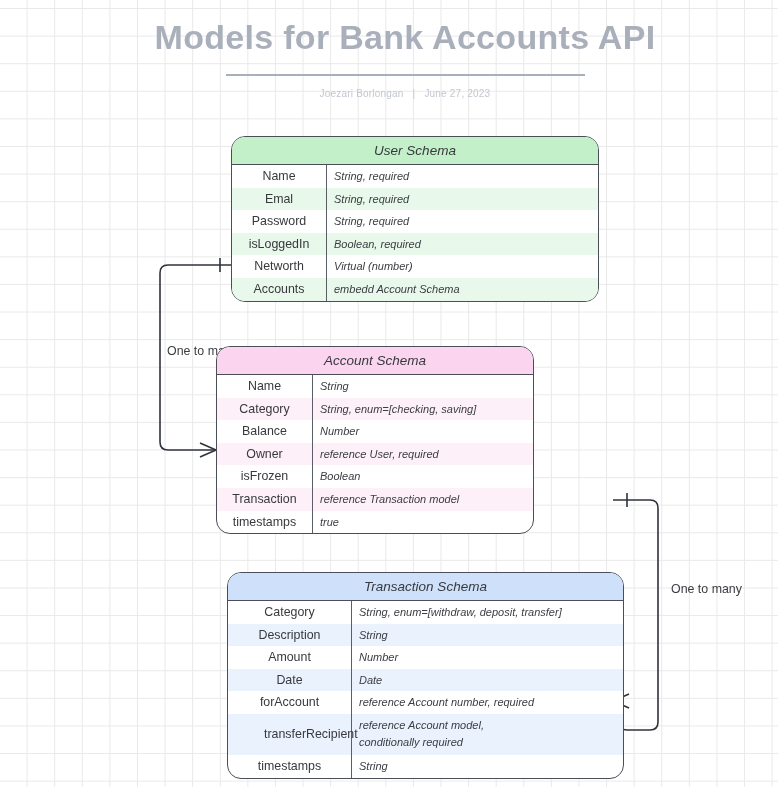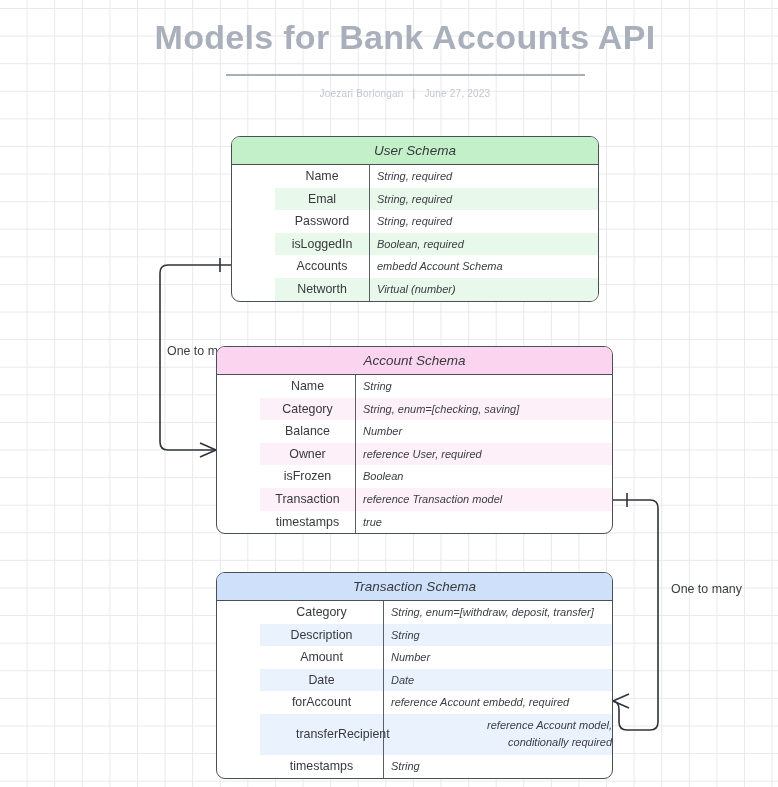--- a/index.html
+++ b/index.html
@@ -49,39 +49,38 @@
     color: #c2c7d0;
     letter-spacing: 0.2px;
   }
   #byline .sep { margin: 0 6px; }
 
   
   .schema {
     position: absolute;
     box-sizing: border-box;
     border: 1.5px solid #4a4f57;
-    border-radius: 9px;
+    border-radius: 14px;
     background: #ffffff;
     overflow: hidden;
   }
   .schema-title {
     text-align: center;
     font-style: italic;
     font-size: 13.5px;
     line-height: 27px;
     height: 27px;
     border-bottom: 1.5px solid #4a4f57;
     color: #37393d;
   }
   .schema-rows { display: block; }
   .srow {
     display: flex;
     align-items: stretch;
     min-height: 22.6px;
-    margin-left: 43px;
   }
   .skey {
     box-sizing: border-box;
     text-align: center;
     font-size: 12.4px;
     line-height: 22.6px;
     border-right: 1.5px solid #5a5f67;
     flex: 0 0 auto;
     color: #37393d;
     white-space: nowrap;
@@ -94,37 +93,36 @@
     padding-left: 7px;
     flex: 1 1 auto;
     color: #3a3d42;
   }
   .srow.tall { min-height: 41px; }
   .srow.tall .skey { line-height: 41px; padding-left: 36px; }
   .srow.tall .sval {
     line-height: 17px;
     padding-top: 3px;
     white-space: pre-line;
-    text-align: right;
   }
 
   
   #user-schema { left: 231px; top: 136px; width: 368px; }
   #user-schema .schema-title { background: #c3f0c8; }
   #user-schema .skey { width: 95px; }
   #user-schema .srow:nth-child(even) { background: #e8f8ea; }
 
   
-  #account-schema { left: 216px; top: 346px; width: 397px; }
+  #account-schema { left: 216px; top: 346px; width: 318px; }
   #account-schema .schema-title { background: #fbd5f0; }
   #account-schema .skey { width: 96px; }
   #account-schema .srow:nth-child(even) { background: #fdf0f8; }
 
   
-  #transaction-schema { left: 216px; top: 572px; width: 397px; }
+  #transaction-schema { left: 227px; top: 572px; width: 397px; }
   #transaction-schema .schema-title { background: #cfe0fa; }
   #transaction-schema .skey { width: 124px; }
   #transaction-schema .srow:nth-child(even) { background: #eaf2fd; }
 
   
   .connector-svg {
     position: absolute;
     left: 0;
     top: 0;
     width: 778px;
@@ -196,26 +194,26 @@
     </div>
     <div class="srow">
       <div class="skey">Password</div>
       <div class="sval">String, required</div>
     </div>
     <div class="srow">
       <div class="skey">isLoggedIn</div>
       <div class="sval">Boolean, required</div>
     </div>
     <div class="srow">
+      <div class="skey">Networth</div>
+      <div class="sval">Virtual (number)</div>
+    </div>
+    <div class="srow">
       <div class="skey">Accounts</div>
       <div class="sval">embedd Account Schema</div>
-    </div>
-    <div class="srow">
-      <div class="skey">Networth</div>
-      <div class="sval">Virtual (number)</div>
     </div>
   </div>
 </div>
 
 <div class="schema" id="account-schema">
   <div class="schema-title">Account Schema</div>
   <div class="schema-rows">
     <div class="srow">
       <div class="skey">Name</div>
       <div class="sval">String</div>
@@ -261,21 +259,21 @@
     <div class="srow">
       <div class="skey">Amount</div>
       <div class="sval">Number</div>
     </div>
     <div class="srow">
       <div class="skey">Date</div>
       <div class="sval">Date</div>
     </div>
     <div class="srow">
       <div class="skey">forAccount</div>
-      <div class="sval">reference Account embedd, required</div>
+      <div class="sval">reference Account number, required</div>
     </div>
     <div class="srow tall">
       <div class="skey">transferRecipient</div>
       <div class="sval">reference Account model,
 conditionally required</div>
     </div>
     <div class="srow">
       <div class="skey">timestamps</div>
       <div class="sval">String</div>
     </div>

